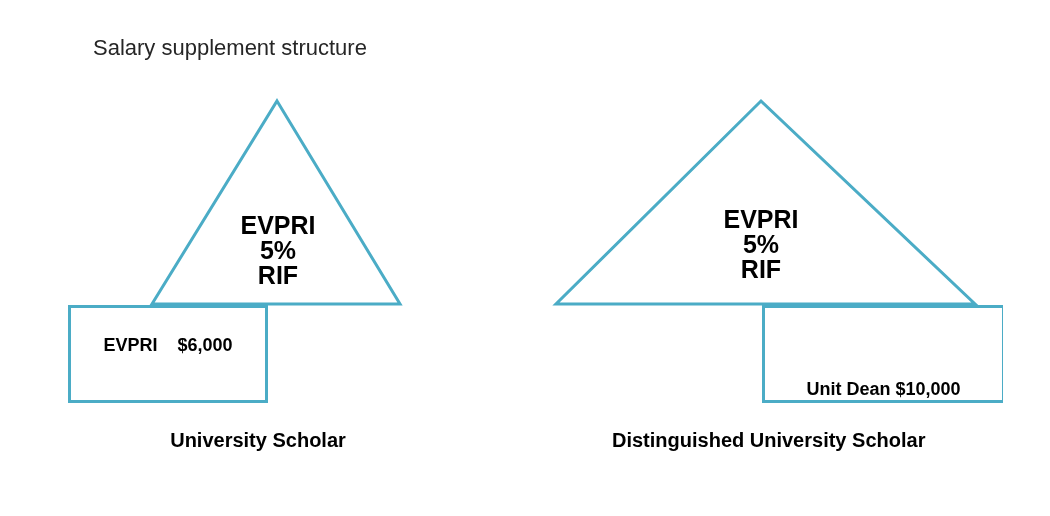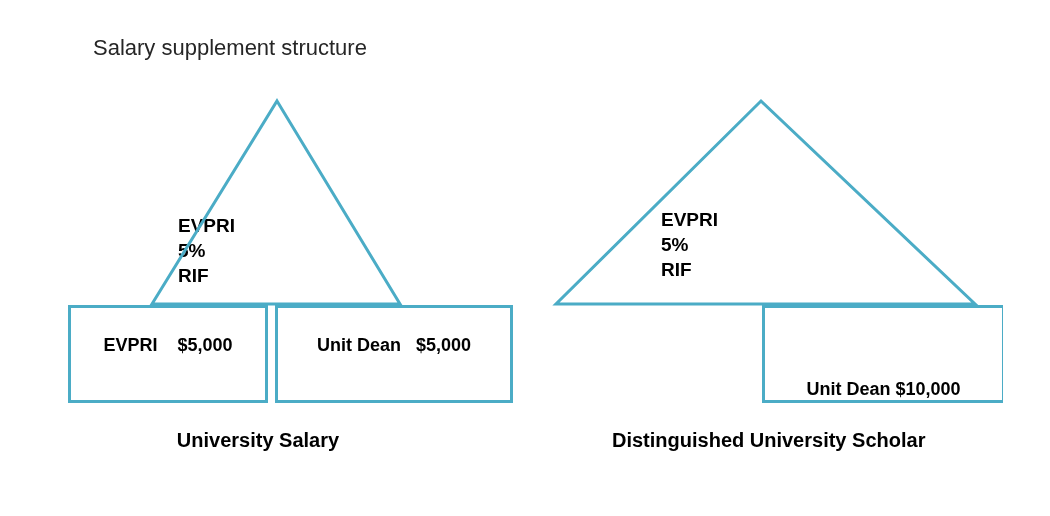--- a/index.html
+++ b/index.html
@@ -36,21 +36,22 @@
   }
   .tri {
     fill: none;
     stroke: var(--accent);
     stroke-width: 3;
     stroke-linejoin: miter;
   }
   .tri-label {
     position: absolute;
     width: 200px;
-    font-size: 19px;
+    text-align: center;
+    font-size: 25px;
     font-weight: 700;
     color: var(--text);
     line-height: 25px;
     z-index: 2;
   }
   .tri-label-left  { left: 178px; top: 213px; }
   .tri-label-right { left: 661px; top: 207px; }
   .supp-box {
     position: absolute;
     top: 305px;
@@ -105,26 +106,23 @@
     <div>RIF</div>
   </div>
 
   <div class="tri-label tri-label-right">
     <div>EVPRI</div>
     <div>5%</div>
     <div>RIF</div>
   </div>
 
   <div class="supp-box box-l1">
-    <span class="box-label">EVPRI    $5,000</span>
-  </div>
-  <div class="supp-box box-l2">
-    <span class="box-label">Unit Dean   $5,000</span>
+    <span class="box-label">EVPRI    $6,000</span>
   </div>
 
   <div class="supp-box box-r2">
     <span class="box-label">Unit Dean $10,000</span>
   </div>
 
-  <div class="caption caption-left">University Salary</div>
+  <div class="caption caption-left">University Scholar</div>
   <div class="caption caption-right">Distinguished University Scholar</div>
 
 </div>
 
 </body></html>

